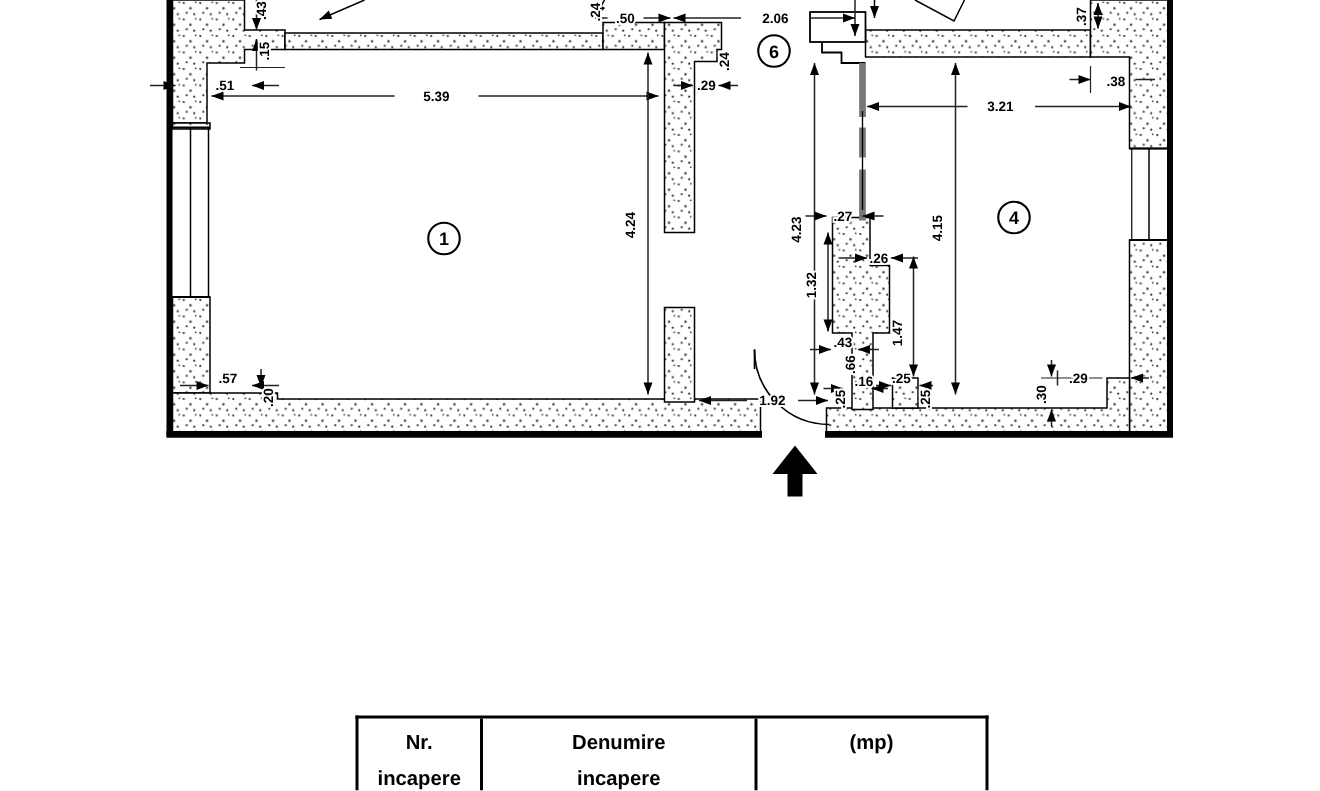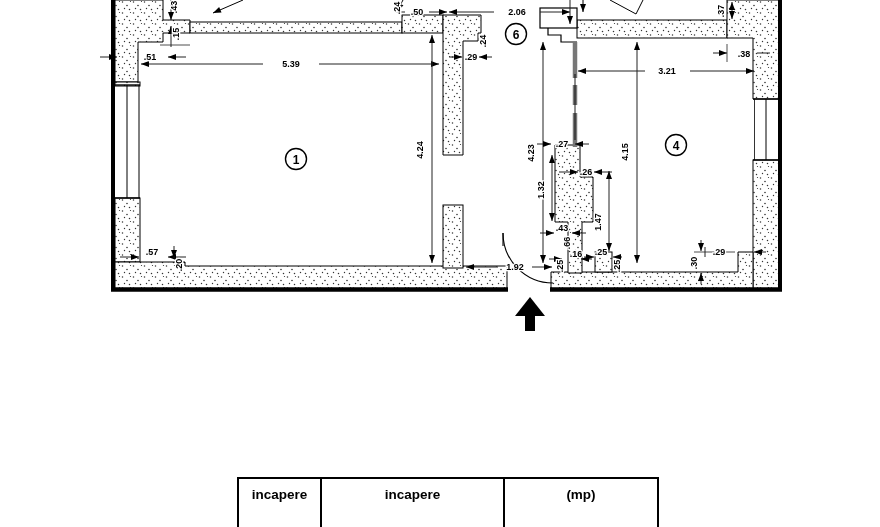--- a/index.html
+++ b/index.html
@@ -190,23 +190,25 @@
     </g>
 
     <g fill="#000">
       <polygon points="530,297 515,316 545,316"></polygon>
       <rect x="525" y="316" width="10" height="15"></rect>
     </g>
   </svg>
 
   <div class="area-table">
     <div class="area-col c1">
+      <div>Nr.</div>
       <div>incapere</div>
     </div>
     <div class="area-col c2">
+      <div>Denumire</div>
       <div>incapere</div>
     </div>
     <div class="area-col c3">
       <div>(mp)</div>
     </div>
   </div>
 
 </div>
 
 </body></html>

